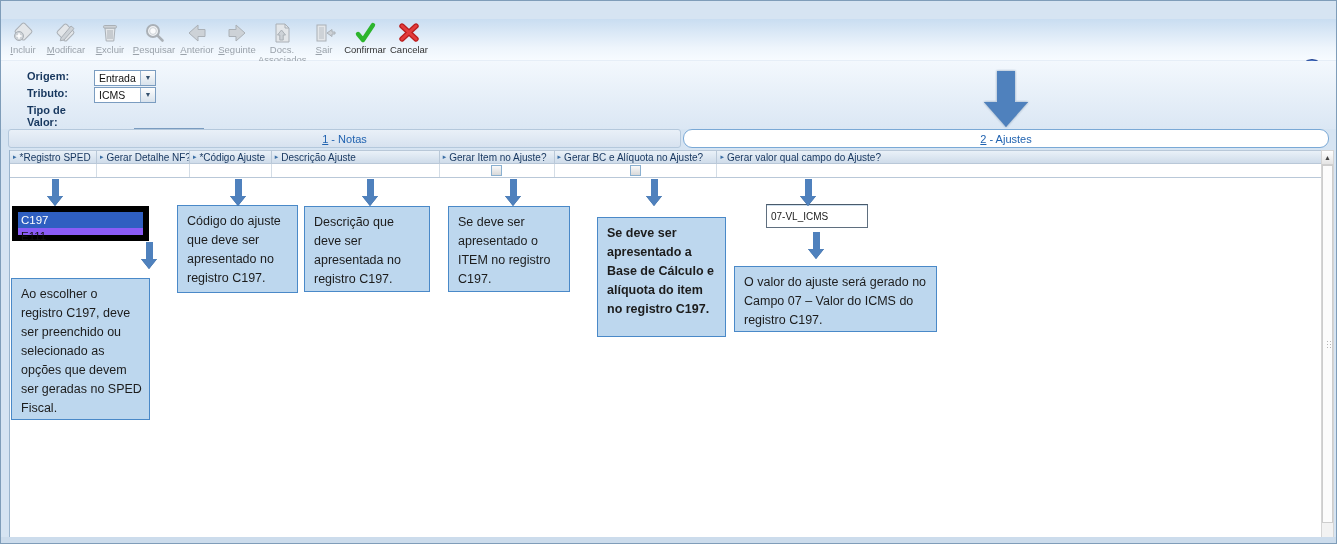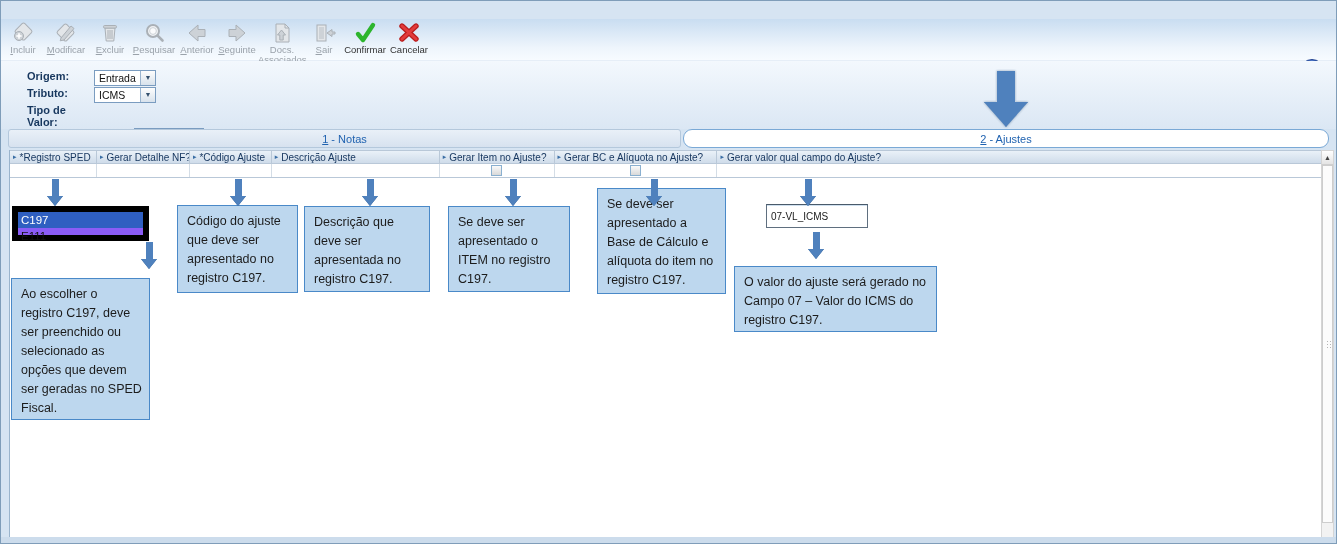--- a/index.html
+++ b/index.html
@@ -80,21 +80,21 @@
   .listbox{position:absolute;left:11px;top:205px;width:137px;height:35px;background:#8b5cf6;border:6px solid #000000;border-top-color:#5f7archive;box-shadow:inset 0 1px 0 #d7d7d7;z-index:4;}
   .lb-item{height:16px;font-size:11.5px;color:#111;padding:0 3px;line-height:16px;}
   .lb-item.sel{background:#2f5fc1;color:#fff;}
   .sped-input{position:absolute;left:765px;top:203px;width:102px;height:24px;border:1px solid #5f6f7f;border-top:1px solid #4a5a6a;
     background:#fff;font-size:10px;color:#1a1a1a;padding:2px 4px;z-index:4;box-shadow:inset 0 1px 0 #cfe0ef;}
   .callout{position:absolute;background:#bdd7ee;border:1.5px solid #4a89c8;color:#1c1c1c;font-size:12.5px;line-height:19px;padding:6px 7px 6px 9px;z-index:4;}
   .co1{left:10px;top:277px;width:139px;height:142px;}
   .co2{left:176px;top:204px;width:121px;height:88px;}
   .co3{left:303px;top:205px;width:126px;height:86px;}
   .co4{left:447px;top:205px;width:122px;height:86px;}
-  .co5{left:596px;top:187px;width:129px;height:106px;}
+  .co5{left:596px;top:216px;width:129px;height:120px;font-weight:bold;}
   .co6{left:733px;top:265px;width:203px;height:66px;}
   .a1{left:46px;top:178px;} .a2{left:229px;top:178px;} .a3{left:361px;top:178px;}
   .a4{left:504px;top:178px;} .a5{left:645px;top:178px;} .a6{left:799px;top:178px;}
   .b1{left:140px;top:241px;} .b2{left:807px;top:231px;}
 </style>
 </head>
 <body>
 
 <div class="window">
 

